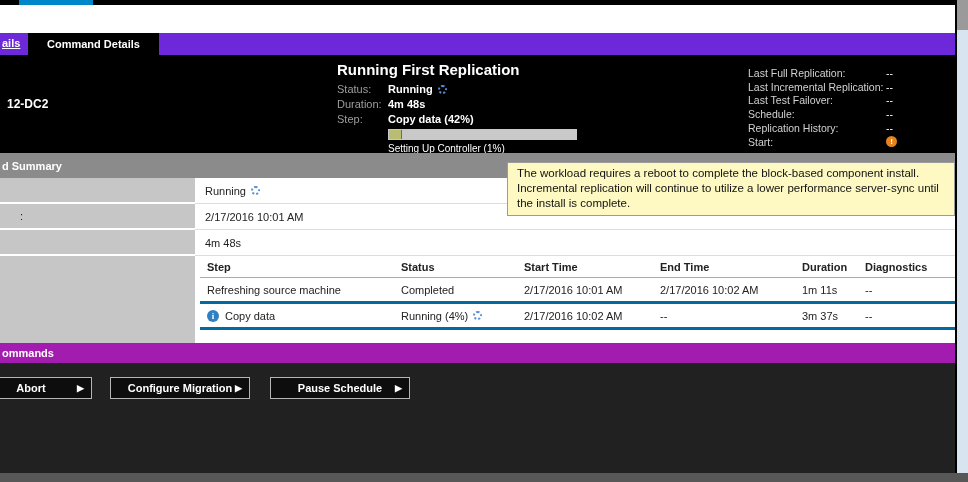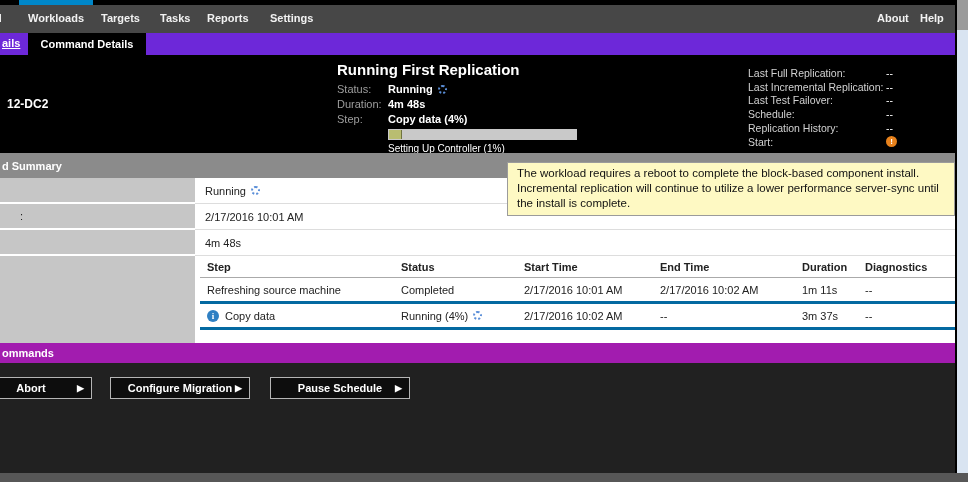--- a/index.html
+++ b/index.html
@@ -18,21 +18,21 @@
   .nav-targets   { left:101px; }
   .nav-tasks     { left:160px; }
   .nav-reports   { left:207px; }
   .nav-settings  { left:270px; }
   .nav-about     { left:877px; }
   .nav-help      { left:920px; }
 
   
   .tabbar { position:absolute; left:0; top:33px; width:955px; height:22px; background:#6d28d9; }
   .tab-link { position:absolute; left:2px; top:4px; color:#fff; font-size:11px; font-weight:bold; text-decoration:underline; cursor:pointer; }
-  .tab-active { position:absolute; left:28px; top:0; width:118px; height:22px; background:#000; color:#fff;
+  .tab-active { position:absolute; left:28px; top:0; width:131px; height:22px; background:#000; color:#fff;
                 font-size:11px; font-weight:bold; display:flex; align-items:center; justify-content:center; cursor:pointer; }
 
   
   .hdr { position:absolute; left:0; top:55px; width:955px; height:98px; background:#000; color:#fff; }
   .wl-name { position:absolute; left:7px; top:42px; font-size:12px; font-weight:bold; }
   .hdr-center { position:absolute; left:337px; top:6px; width:250px; }
   .hdr-title { font-size:15px; font-weight:bold; margin-bottom:4px; }
   .hc-row { display:flex; font-size:11px; line-height:15px; }
   .hc-label { width:51px; color:#9e9e9e; }
   .hc-val { color:#fff; font-weight:bold; display:flex; align-items:center; gap:5px; }
@@ -98,30 +98,20 @@
 </style>
 </head>
 <body>
 
 <div id="screen">
 
   <div class="top-strip">
     <div class="nav-indicator"></div>
   </div>
 
-  <div class="navbar">
-    <span class="nav-frag">d</span>
-    <span class="nav-workloads">Workloads</span>
-    <span class="nav-targets">Targets</span>
-    <span class="nav-tasks">Tasks</span>
-    <span class="nav-reports">Reports</span>
-    <span class="nav-settings">Settings</span>
-    <span class="nav-about">About</span>
-    <span class="nav-help">Help</span>
-  </div>
 
   <div class="tabbar">
     <span class="tab-link">ails</span>
     <div class="tab-active">Command Details</div>
   </div>
 
   <div class="hdr">
     <div class="wl-name">12-DC2</div>
 
     <div class="hdr-center">
@@ -132,21 +122,21 @@
           <span>Running</span>
           <span class="spinner"></span>
         </span>
       </div>
       <div class="hc-row">
         <span class="hc-label">Duration:</span>
         <span class="hc-val">4m 48s</span>
       </div>
       <div class="hc-row">
         <span class="hc-label">Step:</span>
-        <span class="hc-val">Copy data (4%)</span>
+        <span class="hc-val">Copy data (42%)</span>
       </div>
       <div class="pbar">
         <div class="pfill" style="width: 7%;"></div>
       </div>
       <div class="substep">Setting Up Controller (1%)</div>
     </div>
 
     <div class="hdr-info">
       <div class="hi-row">
         <span class="hi-label">Last Full Replication:</span>

